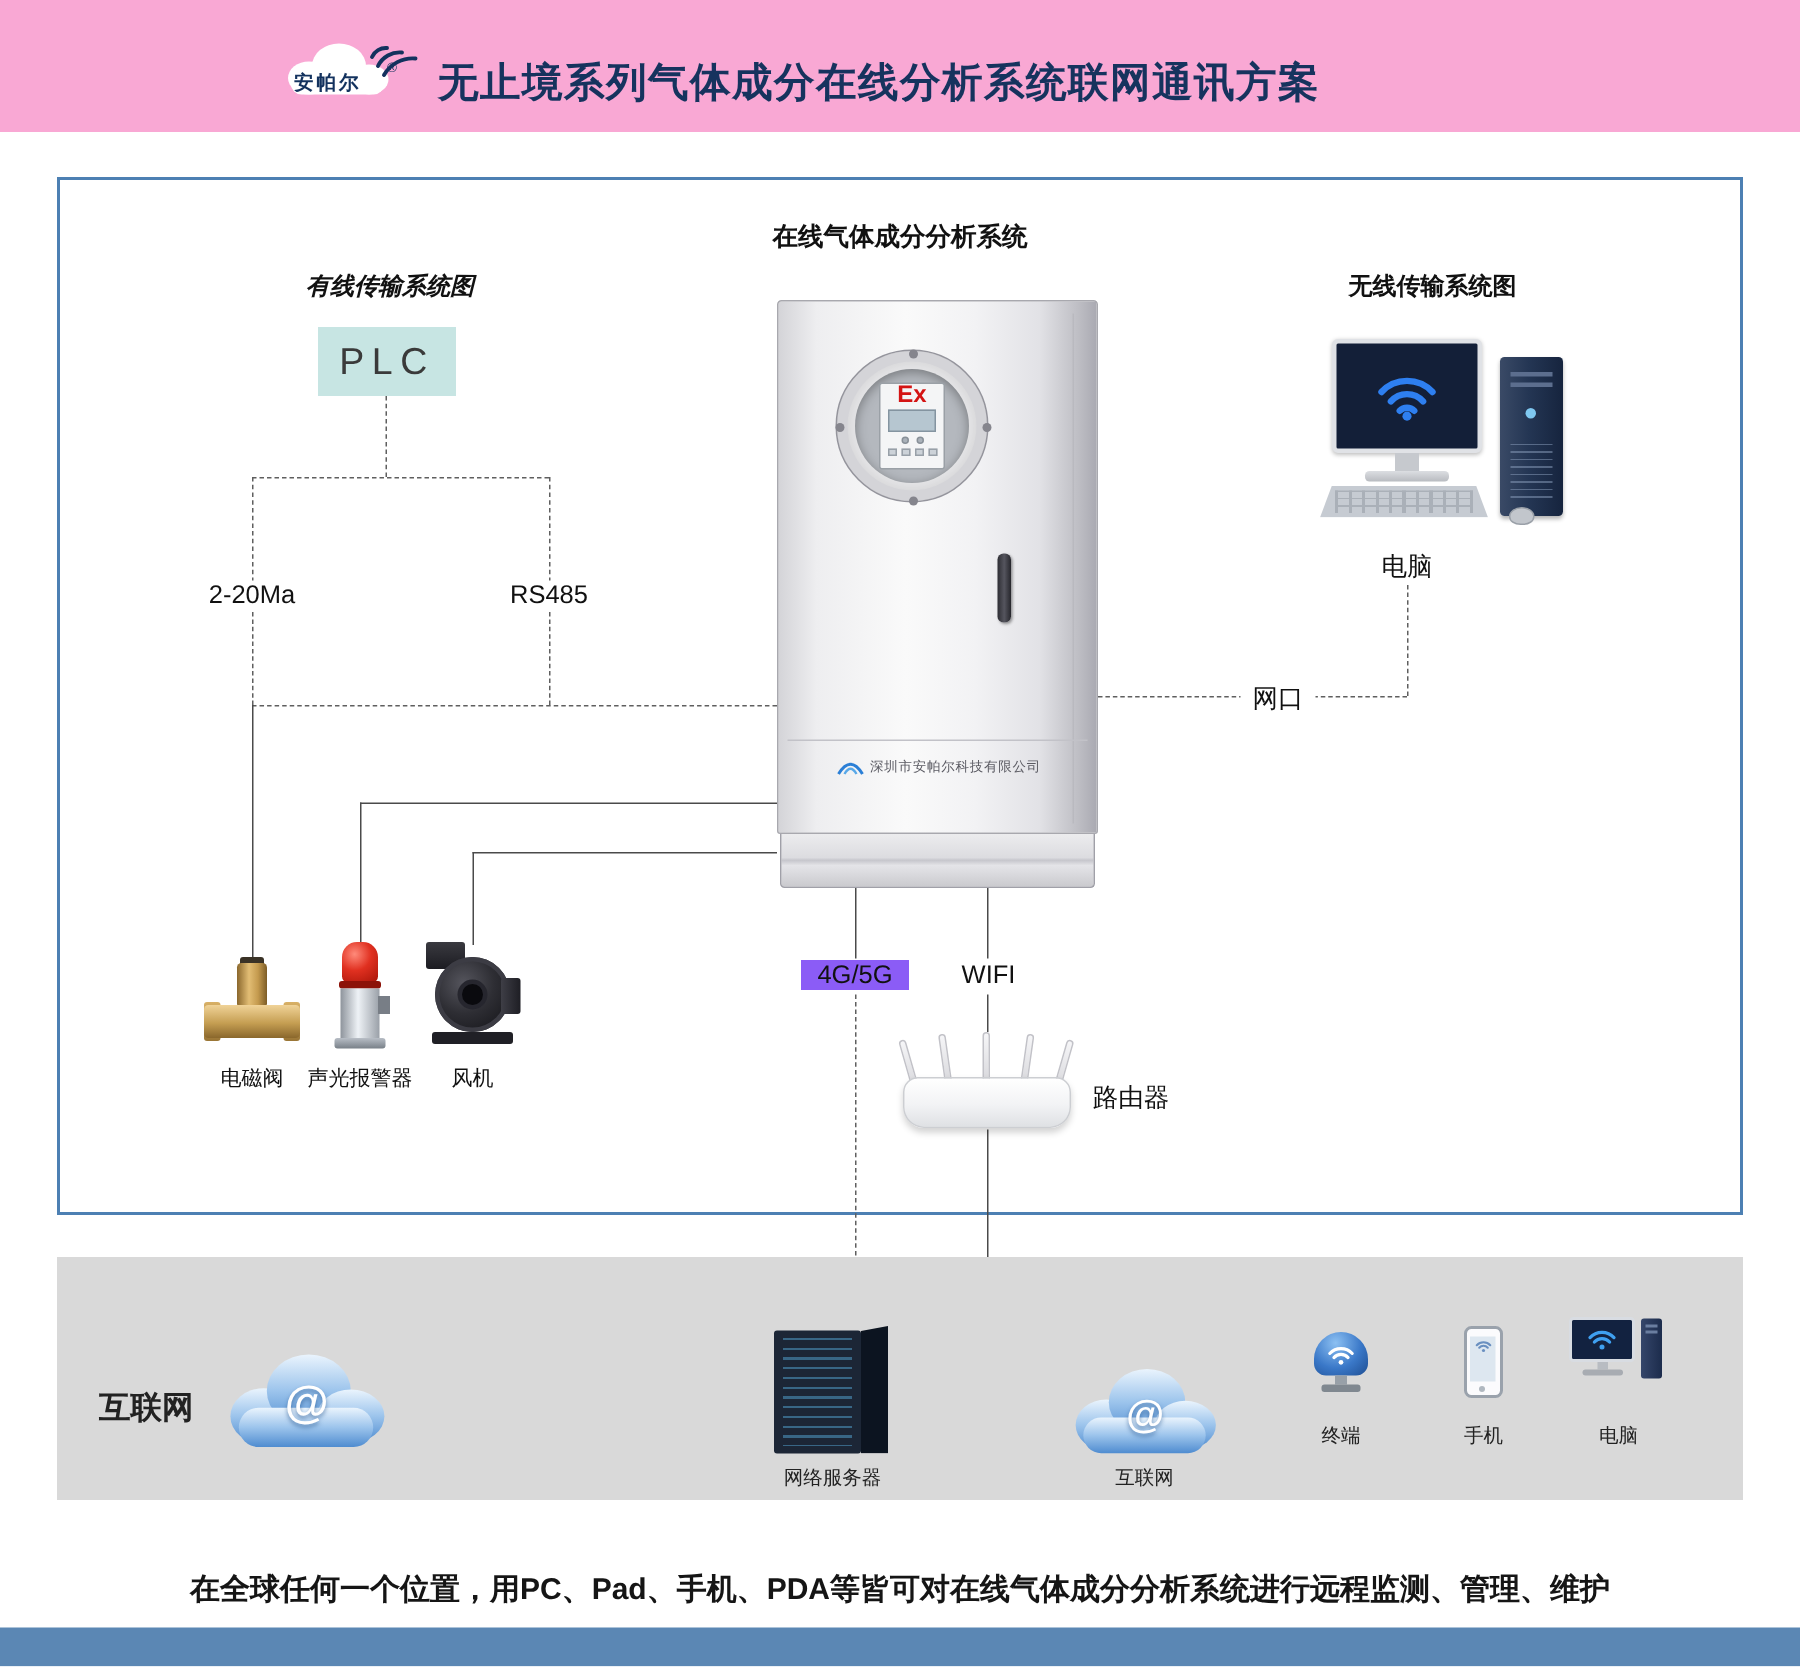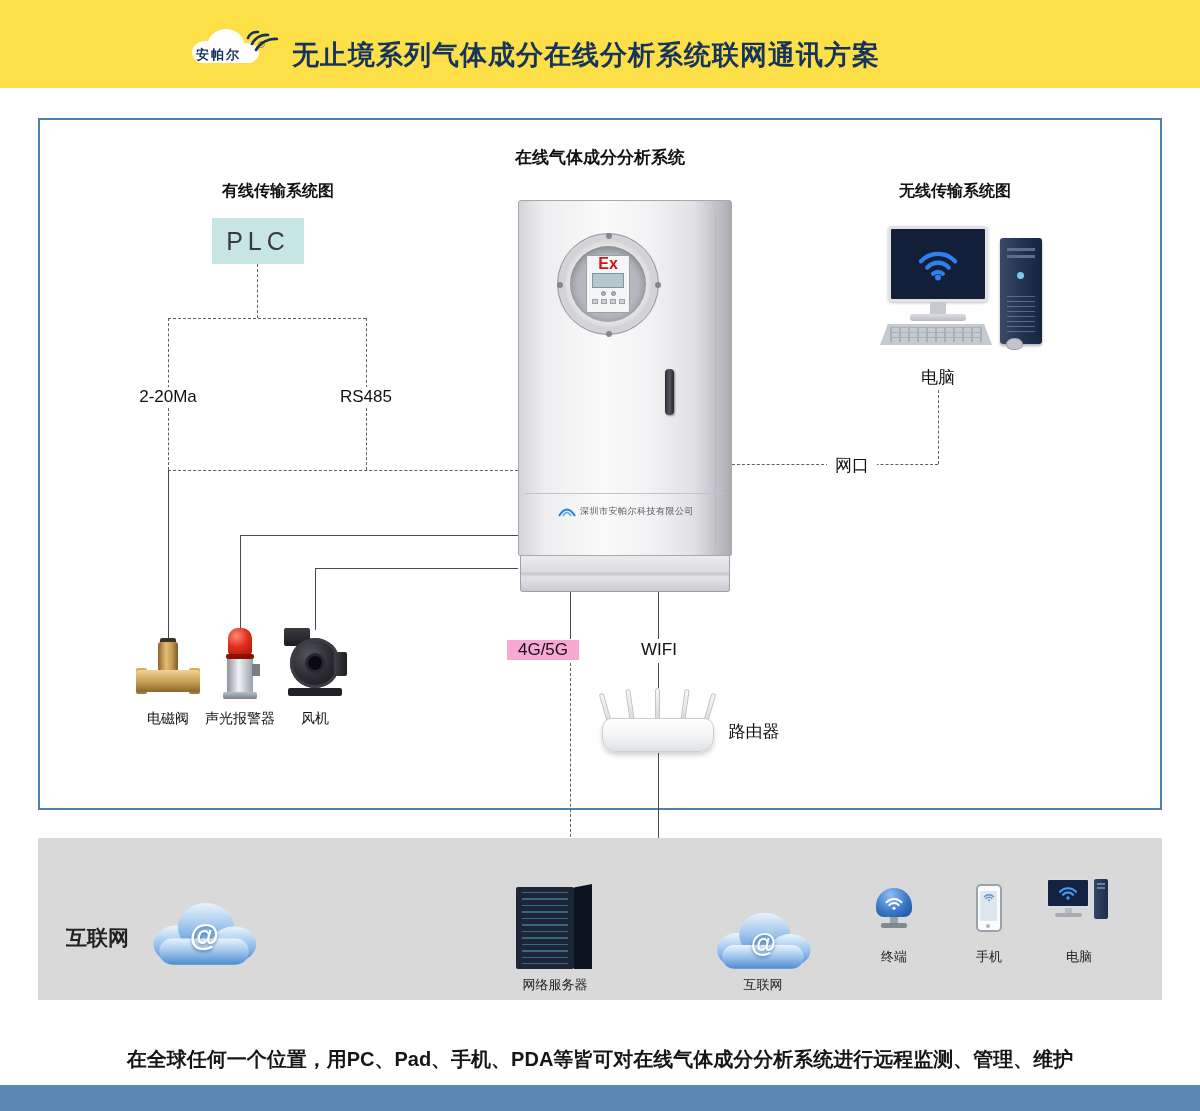--- a/index.html
+++ b/index.html
@@ -1,21 +1,21 @@
 <!DOCTYPE html>
 <html><head>
 <meta charset="utf-8">
 <style>
   * { margin:0; padding:0; box-sizing:border-box; }
   html,body { background:#fff; }
   body { font-family:"Liberation Sans","DejaVu Sans",sans-serif; }
   .stage { position:relative; width:1200px; height:1111px; background:#fff; overflow:hidden; }
 
   
-  .header { position:absolute; left:0; top:0; width:1200px; height:88px; background:#fde047; }
+  .header { position:absolute; left:0; top:0; width:1200px; height:88px; background:#f9a8d4; }
   .page-title { position:absolute; left:292px; top:37px; font-family:"Liberation Serif","DejaVu Serif",serif;
     font-size:27px; font-weight:bold; color:#16335e; letter-spacing:1px; white-space:nowrap; }
   .logo { position:absolute; left:184px; top:22px; width:96px; height:52px; }
   .logo svg { position:absolute; left:0; top:0; width:96px; height:44px; }
   .logo-text { position:absolute; left:12px; top:24px; font-size:13px; font-weight:bold; color:#13325e; letter-spacing:2px; }
   .logo-reg { position:absolute; left:74px; top:18px; font-size:9px; color:#13325e; }
   .footer-bar { position:absolute; left:0; top:1085px; width:1200px; height:26px; background:#5b87b4; }
 
   
   .frame { position:absolute; left:38px; top:118px; width:1124px; height:692px; border:2px solid #4d80b3; }
@@ -193,21 +193,21 @@
         </g>
       </svg>
       <span class="logo-text">安帕尔</span>
       <span class="logo-reg">®</span>
     </div>
     <div class="page-title">无止境系列气体成分在线分析系统联网通讯方案</div>
   </div>
 
   <div class="frame"></div>
   <div class="sys-title">在线气体成分分析系统</div>
-  <div class="sec-lbl" style="left:188px;top:181px;width:180px;">有线传输系统图</div>
+  <div class="sec-lbl" style="left:170px;top:181px;width:180px;font-style:italic;">有线传输系统图</div>
   <div class="sec-lbl" style="left:865px;top:181px;width:180px;">无线传输系统图</div>
 
   <div class="vd" style="left:257px;top:264px;height:54px"></div>
   <div class="hd" style="left:168px;top:318px;width:198px"></div>
   <div class="vd" style="left:168px;top:318px;height:70px"></div>
   <div class="vd" style="left:366px;top:318px;height:70px"></div>
   <div class="vd" style="left:168px;top:408px;height:62px"></div>
   <div class="vd" style="left:366px;top:408px;height:62px"></div>
   <div class="hd" style="left:168px;top:470px;width:350px"></div>
   <div class="hd" style="left:732px;top:464px;width:206px"></div>
@@ -230,21 +230,21 @@
   <div class="hs" style="left:592px;top:935px;width:122px"></div>
   <div class="hs" style="left:806px;top:935px;width:274px"></div>
   <div class="vs" style="left:894px;top:929px;height:6px"></div>
   <div class="vs" style="left:988px;top:931px;height:4px"></div>
   <div class="vs" style="left:1078px;top:918px;height:17px"></div>
 
   <div class="plc">PLC</div>
   <div class="lbl onln" style="left:130px;top:387px;width:76px">2-20Ma</div>
   <div class="lbl onln" style="left:330px;top:387px;width:72px">RS485</div>
   <div class="lbl onln" style="left:827px;top:454px;width:50px">网口</div>
-  <div class="lbl" style="left:507px;top:640px;width:72px;background:#f9a8d4">4G/5G</div>
+  <div class="lbl" style="left:534px;top:640px;width:72px;background:#8b5cf6">4G/5G</div>
   <div class="lbl" style="left:630px;top:640px;width:58px;background:#fff">WIFI</div>
 
   <div class="cabinet">
     <div class="cab-body">
       <div class="door-vseam"></div>
       <div class="porthole">
         <div class="bolt" style="left:48px;top:-1px"></div>
         <div class="bolt" style="left:48px;top:97px"></div>
         <div class="bolt" style="left:-1px;top:48px"></div>
         <div class="bolt" style="left:97px;top:48px"></div>

